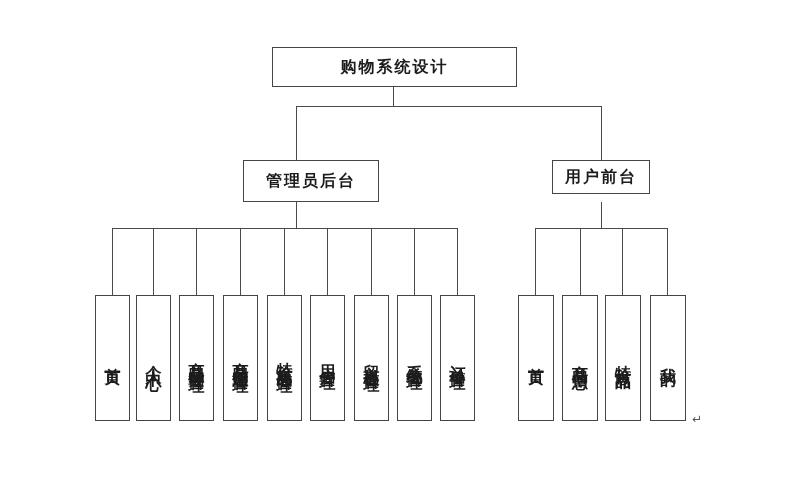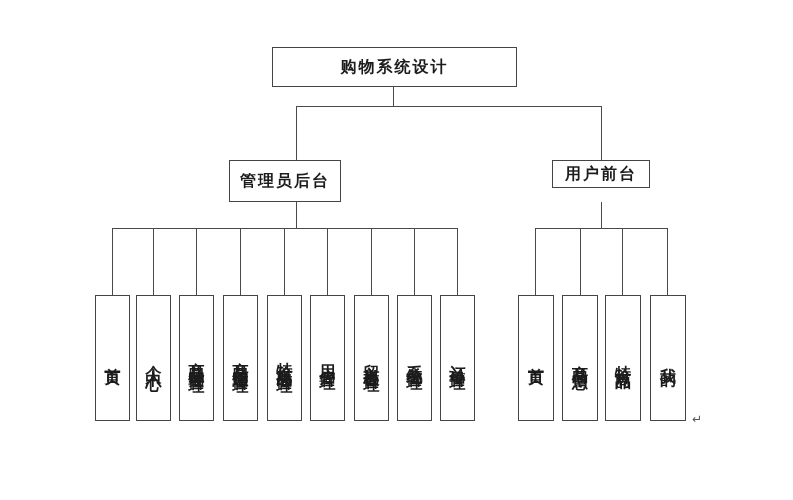--- a/index.html
+++ b/index.html
@@ -68,22 +68,22 @@
 
   <div class="box hbox" style="left:272px; top:47px; width:245px; height:40px;">购物系统设计</div>
 
   <div class="line" style="left:393px; top:87px; width:1px; height:19px;"></div>
 
   <div class="line" style="left:296px; top:106px; width:306px; height:1px;"></div>
 
   <div class="line" style="left:296px; top:106px; width:1px; height:54px;"></div>
   <div class="line" style="left:601px; top:106px; width:1px; height:54px;"></div>
 
-  <div class="box hbox" style="left:229px; top:160px; width:112px; height:42px;font-family:Liberation Mono, monospace;">管理员后台</div>
-  <div class="box hbox" style="left:552px; top:160px; width:98px; height:28px;">用户前台</div>
+  <div class="box hbox" style="left:243px; top:160px; width:136px; height:42px;font-family:Liberation Mono, monospace;">管理员后台</div>
+  <div class="box hbox" style="left:552px; top:160px; width:98px; height:34px;">用户前台</div>
 
   <div class="line" style="left:296px; top:202px; width:1px; height:26px;"></div>
   <div class="line" style="left:601px; top:202px; width:1px; height:26px;"></div>
 
   <div class="line" style="left:112px; top:228px; width:346px; height:1px;"></div>
   <div class="line" style="left:112px; top:228px; width:1px; height:67px;"></div>
   <div class="line" style="left:153px; top:228px; width:1px; height:67px;"></div>
   <div class="line" style="left:196px; top:228px; width:1px; height:67px;"></div>
   <div class="line" style="left:240px; top:228px; width:1px; height:67px;"></div>
   <div class="line" style="left:284px; top:228px; width:1px; height:67px;"></div>

